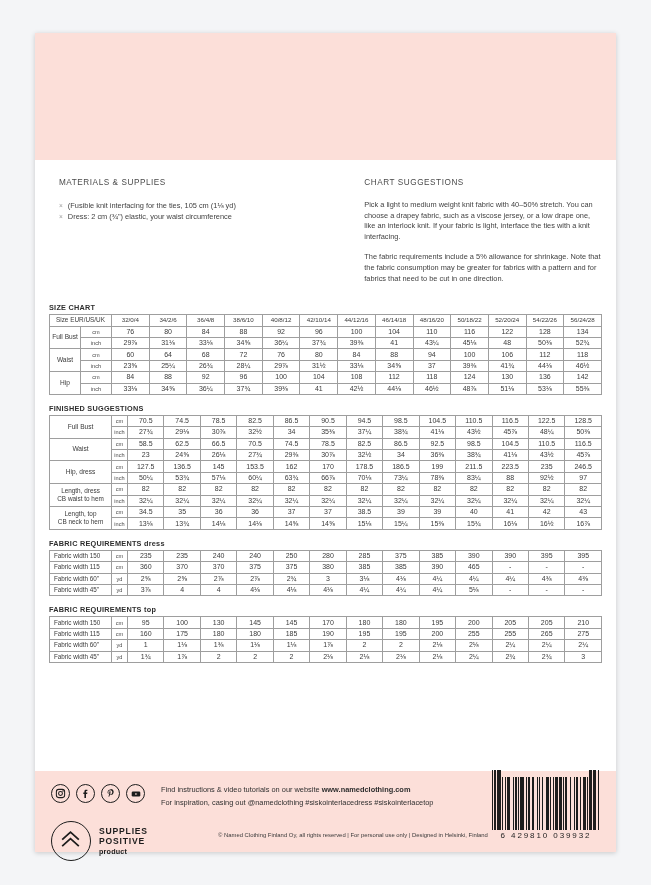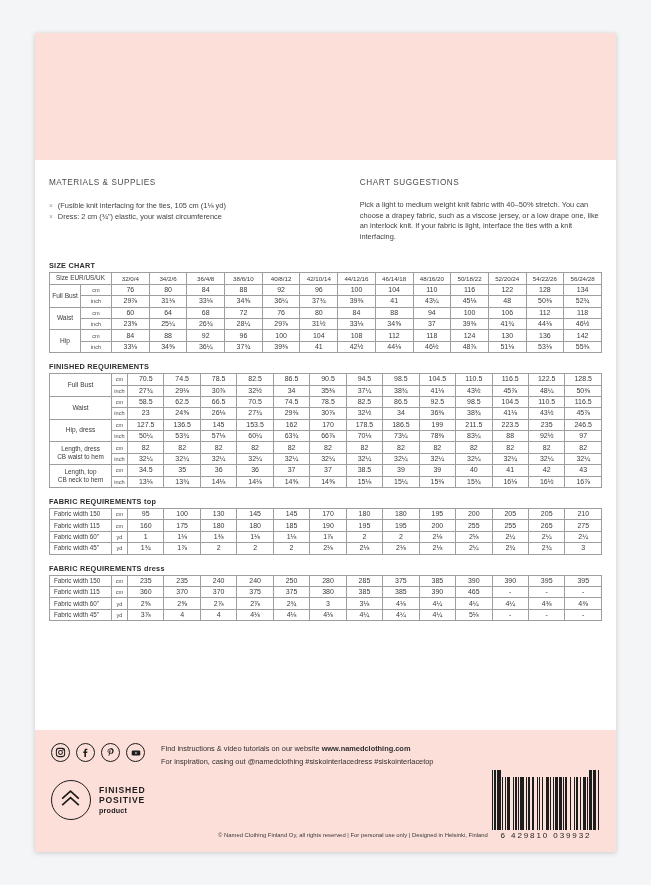--- a/index.html
+++ b/index.html
@@ -20,20 +20,21 @@
   .hero {
     height: 127px;
     background: #fcdfd9;
   }
   
   .body-area { padding: 0 14px; }
   .cols {
     display: flex;
     padding-top: 18px;
     gap: 22px;
+    margin-left: 10px;
   }
   .col-left  { width: 292px; }
   .col-right { width: 245px; }
   .sec-head {
     font-size: 8.2px;
     letter-spacing: .55px;
     color: #4a4a4a;
     margin-bottom: 13px;
     font-weight: 400;
   }
@@ -80,21 +81,21 @@
   td.lbl      { width: 62px; font-size: 6.6px; line-height: 8.2px; }
   td.lbl2     { width: 62px; font-size: 6.4px; line-height: 8px; }
   td.unit     { width: 16px; font-size: 5.6px; color: #4a4a4a; }
   td.hdr      { font-size: 6.2px; color: #3a3a3a; }
   td.hdr-left { font-size: 6.4px; }
   td.fw       { width: 62px; font-size: 6.3px; text-align: left; padding-left: 4px; }
   
   .footer {
     position: absolute;
     left: 0; bottom: 0;
-    width: 581px; height: 122px;
+    width: 581px; height: 81px;
     background: #fcdfd9;
     padding: 11px 16px 0 16px;
   }
   .foot-row { display: flex; }
   .socials { display: flex; gap: 6px; padding-top: 2px; }
   .sico {
     width: 19px; height: 19px;
     border: 1.5px solid #1d1d1d;
     border-radius: 50%;
     display: flex; align-items: center; justify-content: center;
@@ -165,20 +166,21 @@
             </li>
           <li>
               <span class="x">×</span>
               <span>Dress: 2 cm (¾") elastic, your waist circumference</span>
             </li>
         </ul>
       </div>
       <div class="col-right">
         <div class="sec-head">CHART SUGGESTIONS</div>
         <div class="para">Pick a light to medium weight knit fabric with 40–50% stretch. You can choose a drapey fabric, such as a viscose jersey, or a low drape one, like an interlock knit. If your fabric is light, interface the ties with a knit interfacing.</div>
+        <div class="para">The fabric requirements include a 5% allowance for shrinkage. Note that the fabric consumption may be greater for fabrics with a pattern and for fabrics that need to be cut in one direction.</div>
       </div>
     </div>
 
     <div class="tbl-title">SIZE CHART</div>
     <table>
       <tbody>
           <tr>
             <td class="lbl hdr-left" colspan="2">Size EUR/US/UK</td>
             <td class="hdr">32/0/4</td>
             <td class="hdr">34/2/6</td>
@@ -290,21 +292,21 @@
             <td>46½</td>
             <td>48⅞</td>
             <td>51⅛</td>
             <td>53⅛</td>
             <td>55⅜</td>
           </tr>
         </tbody>
     </table>
 
     <div>
-      <div class="tbl-title">FINISHED REQUIREMENTS</div>
+      <div class="tbl-title">FINISHED SUGGESTIONS</div>
     <table>
           <tbody>
             <tr>
               <td class="lbl" rowspan="2">
                 <div>Full Bust</div>
               </td>
               <td class="unit">cm</td>
               <td>70.5</td>
               <td>74.5</td>
               <td>78.5</td>
@@ -469,20 +471,99 @@
               <td>14⅛</td>
               <td>14⅝</td>
               <td>14⅝</td>
               <td>15⅛</td>
               <td>15¼</td>
               <td>15⅜</td>
               <td>15¾</td>
               <td>16⅛</td>
               <td>16½</td>
               <td>16⅞</td>
+            </tr>
+          </tbody>
+        </table>
+      </div>
+
+    <div>
+      <div class="tbl-title">
+        <span>FABRIC REQUIREMENTS</span>
+        <span class="sub">dress</span>
+      </div>
+    <table>
+          <tbody>
+            <tr>
+              <td class="fw">Fabric width 150</td>
+              <td class="unit">cm</td>
+              <td>235</td>
+              <td>235</td>
+              <td>240</td>
+              <td>240</td>
+              <td>250</td>
+              <td>280</td>
+              <td>285</td>
+              <td>375</td>
+              <td>385</td>
+              <td>390</td>
+              <td>390</td>
+              <td>395</td>
+              <td>395</td>
+            </tr>
+            <tr>
+              <td class="fw">Fabric width 115</td>
+              <td class="unit">cm</td>
+              <td>360</td>
+              <td>370</td>
+              <td>370</td>
+              <td>375</td>
+              <td>375</td>
+              <td>380</td>
+              <td>385</td>
+              <td>385</td>
+              <td>390</td>
+              <td>465</td>
+              <td>-</td>
+              <td>-</td>
+              <td>-</td>
+            </tr>
+            <tr>
+              <td class="fw">Fabric width 60"</td>
+              <td class="unit">yd</td>
+              <td>2⅝</td>
+              <td>2⅝</td>
+              <td>2⅞</td>
+              <td>2⅞</td>
+              <td>2¾</td>
+              <td>3</td>
+              <td>3⅛</td>
+              <td>4⅛</td>
+              <td>4¼</td>
+              <td>4¼</td>
+              <td>4¼</td>
+              <td>4⅜</td>
+              <td>4⅜</td>
+            </tr>
+            <tr>
+              <td class="fw">Fabric width 45"</td>
+              <td class="unit">yd</td>
+              <td>3⅞</td>
+              <td>4</td>
+              <td>4</td>
+              <td>4⅛</td>
+              <td>4⅛</td>
+              <td>4⅛</td>
+              <td>4¼</td>
+              <td>4¼</td>
+              <td>4¼</td>
+              <td>5⅛</td>
+              <td>-</td>
+              <td>-</td>
+              <td>-</td>
             </tr>
           </tbody>
         </table>
       </div>
 
     <div>
       <div class="tbl-title">
         <span>FABRIC REQUIREMENTS</span>
         <span class="sub">top</span>
       </div>
@@ -548,99 +629,20 @@
               <td>2</td>
               <td>2</td>
               <td>2⅛</td>
               <td>2⅛</td>
               <td>2⅛</td>
               <td>2⅛</td>
               <td>2¼</td>
               <td>2¾</td>
               <td>2¾</td>
               <td>3</td>
-            </tr>
-          </tbody>
-        </table>
-      </div>
-
-    <div>
-      <div class="tbl-title">
-        <span>FABRIC REQUIREMENTS</span>
-        <span class="sub">dress</span>
-      </div>
-    <table>
-          <tbody>
-            <tr>
-              <td class="fw">Fabric width 150</td>
-              <td class="unit">cm</td>
-              <td>235</td>
-              <td>235</td>
-              <td>240</td>
-              <td>240</td>
-              <td>250</td>
-              <td>280</td>
-              <td>285</td>
-              <td>375</td>
-              <td>385</td>
-              <td>390</td>
-              <td>390</td>
-              <td>395</td>
-              <td>395</td>
-            </tr>
-            <tr>
-              <td class="fw">Fabric width 115</td>
-              <td class="unit">cm</td>
-              <td>360</td>
-              <td>370</td>
-              <td>370</td>
-              <td>375</td>
-              <td>375</td>
-              <td>380</td>
-              <td>385</td>
-              <td>385</td>
-              <td>390</td>
-              <td>465</td>
-              <td>-</td>
-              <td>-</td>
-              <td>-</td>
-            </tr>
-            <tr>
-              <td class="fw">Fabric width 60"</td>
-              <td class="unit">yd</td>
-              <td>2⅝</td>
-              <td>2⅝</td>
-              <td>2⅞</td>
-              <td>2⅞</td>
-              <td>2¾</td>
-              <td>3</td>
-              <td>3⅛</td>
-              <td>4⅛</td>
-              <td>4¼</td>
-              <td>4¼</td>
-              <td>4¼</td>
-              <td>4⅜</td>
-              <td>4⅜</td>
-            </tr>
-            <tr>
-              <td class="fw">Fabric width 45"</td>
-              <td class="unit">yd</td>
-              <td>3⅞</td>
-              <td>4</td>
-              <td>4</td>
-              <td>4⅛</td>
-              <td>4⅛</td>
-              <td>4⅛</td>
-              <td>4¼</td>
-              <td>4¼</td>
-              <td>4¼</td>
-              <td>5⅛</td>
-              <td>-</td>
-              <td>-</td>
-              <td>-</td>
             </tr>
           </tbody>
         </table>
       </div>
 
   </div>
 
   <div class="footer">
     <div class="foot-row">
       <div class="socials">
@@ -675,21 +677,21 @@
     </div>
 
     <div class="climate">
       <div class="cmark">
         <svg width="37" height="37" viewBox="0 0 40 40">
           <path d="M11 19 L20 11 L29 19" fill="none" stroke="#1d1d1d" stroke-width="1.9"></path>
           <path d="M11 26 L20 18 L29 26" fill="none" stroke="#1d1d1d" stroke-width="1.9"></path>
         </svg>
       </div>
       <div class="ctext">
-        <div class="c1">FINISHED</div>
+        <div class="c1">SUPPLIES</div>
         <div class="c2">POSITIVE</div>
         <div class="c3">product</div>
       </div>
     </div>
 
     <div class="copyright">© Named Clothing Finland Oy, all rights reserved | For personal use only | Designed in Helsinki, Finland</div>
 
     <div class="barcode">
       <div class="bars" id="bars">
           <i style="width: 1.45px; background: rgb(29, 29, 29);"></i>

